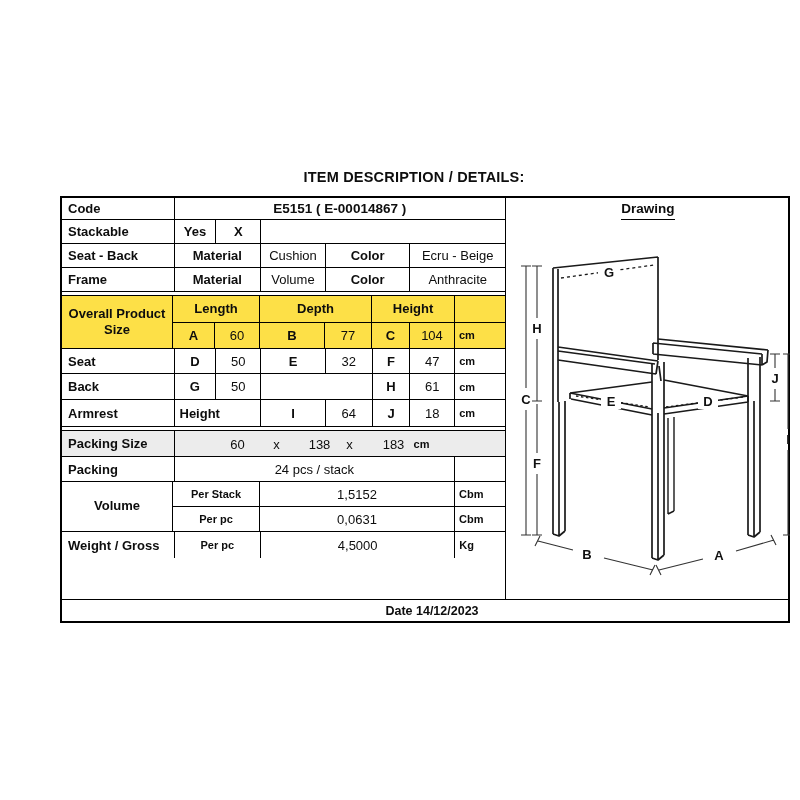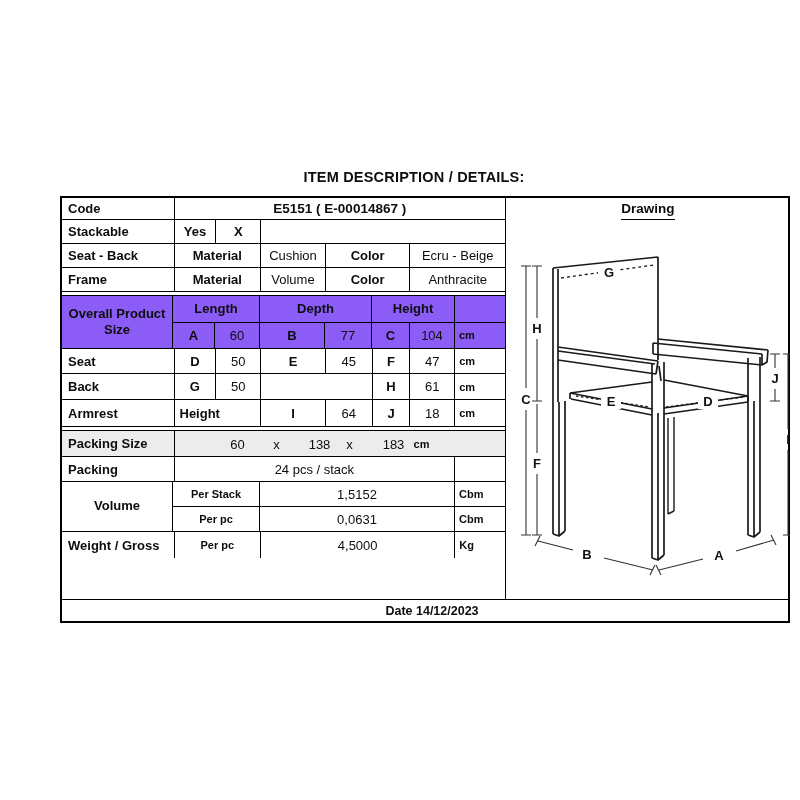--- a/index.html
+++ b/index.html
@@ -22,21 +22,21 @@
   .val { font-size:13px; }
   .bold { font-weight:700; }
   .small { font-size:11px; font-weight:700; }
   .unit { justify-content:flex-start; padding-left:4px; font-size:11px; font-weight:700; }
 
   .w42{width:42px}.w45{width:45px}.w65{width:65px}.w47{width:47px}.w38{width:38px}.w50w{width:50px}
   .w87{width:87px}.w112{width:112px}.w83{width:83px}.w85{width:85px}.w95{width:95px}
   .w332{width:332px}.w282{width:282px}.w245{width:245px}.w195{width:195px}
 
   .gray { background:#ececec; }
-  .yellow { background:#8b5cf6; }
+  .yellow { background:#fde047; }
 
   .h22{height:22px}.h32{height:32px}.h24{height:24px}.h25{height:25px}.h26{height:26px}.h27{height:27px}
 
   
   .span-row { display:flex; border-bottom:1px solid #000; }
   .span-label { width:113px; border-right:1px solid #000; display:flex; flex-direction:column; align-items:center; justify-content:center; font-weight:700; font-size:13px; text-align:center; line-height:1.25; }
   .span-right { flex:1; display:flex; flex-direction:column; }
   .sub-row { display:flex; flex:1; }
   .sub-row.first { border-bottom:1px solid #000; }
 
@@ -116,21 +116,21 @@
               <div class="cell unit w50w last">cm</div>
             </div>
           </div>
         </div>
 
         <div class="row h25">
           <div class="cell lab">Seat</div>
           <div class="cell val bold w42">D</div>
           <div class="cell val w45">50</div>
           <div class="cell val bold w65">E</div>
-          <div class="cell val w47">45</div>
+          <div class="cell val w47">32</div>
           <div class="cell val bold w38">F</div>
           <div class="cell val w45">47</div>
           <div class="cell unit w50w last">cm</div>
         </div>
 
         <div class="row h26">
           <div class="cell lab">Back</div>
           <div class="cell val bold w42">G</div>
           <div class="cell val w45">50</div>
           <div class="cell w112"></div>

